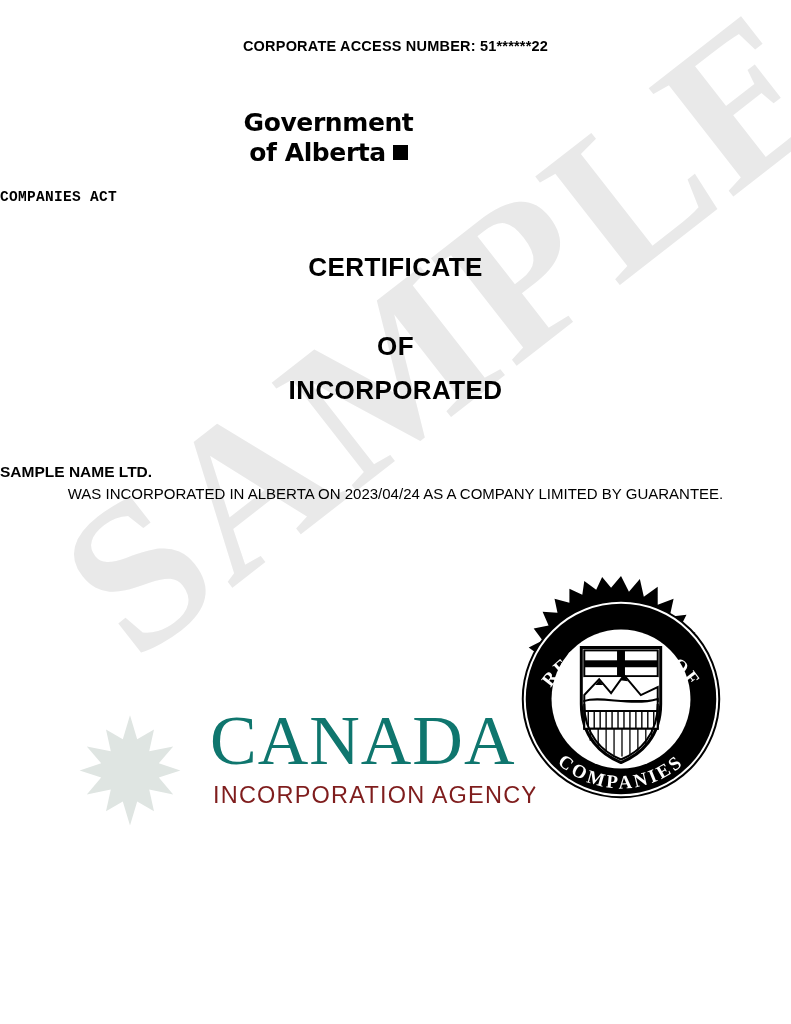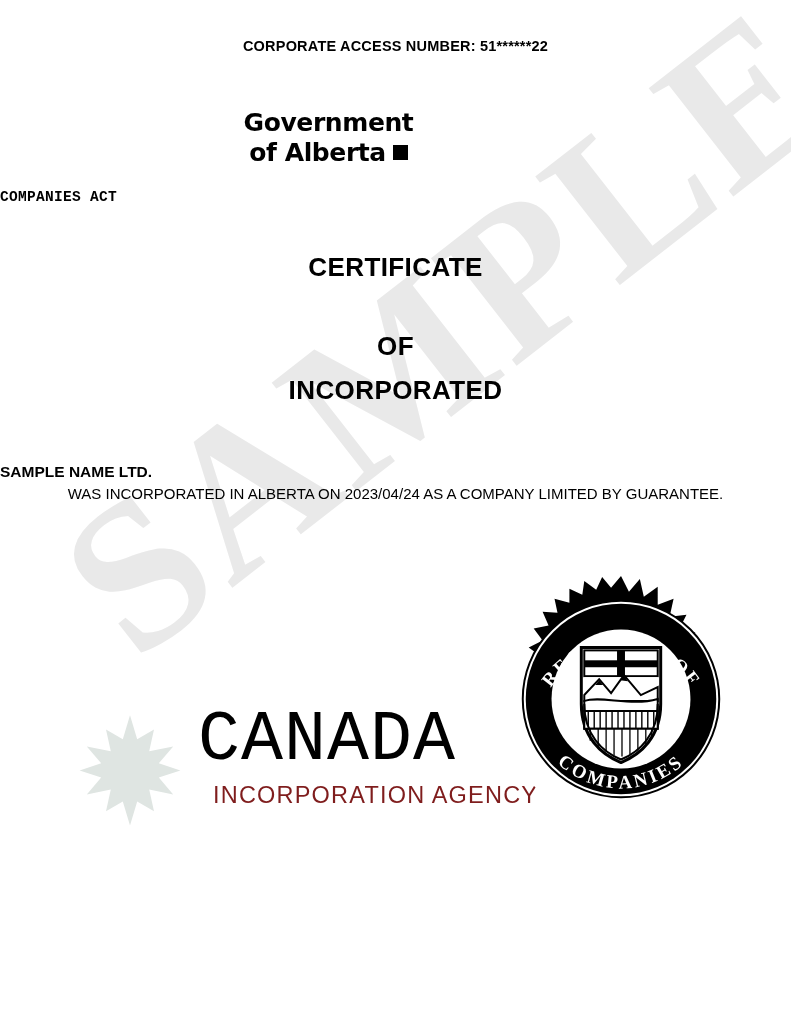--- a/index.html
+++ b/index.html
@@ -53,27 +53,27 @@
   }
   .wm-maple {
     position: absolute;
     left: 0px;
     top: 8px;
     width: 120px;
     height: 120px;
   }
   .wm-canada {
     position: absolute;
-    left: 128px;
+    left: 140px;
     top: 6px;
-    font-family: Liberation Mono, monospace;
+    font-family: Liberation Serif, serif;
     font-size: 70px;
     font-weight: 400;
     letter-spacing: 1px;
-    color: #000000;
+    color: #0f766e;
     line-height: 1;
     white-space: nowrap;
   }
   .wm-sub {
     position: absolute;
     left: 143px;
     top: 82px;
     font-family: "Liberation Sans", sans-serif;
     font-size: 23.5px;
     letter-spacing: 1.2px;

